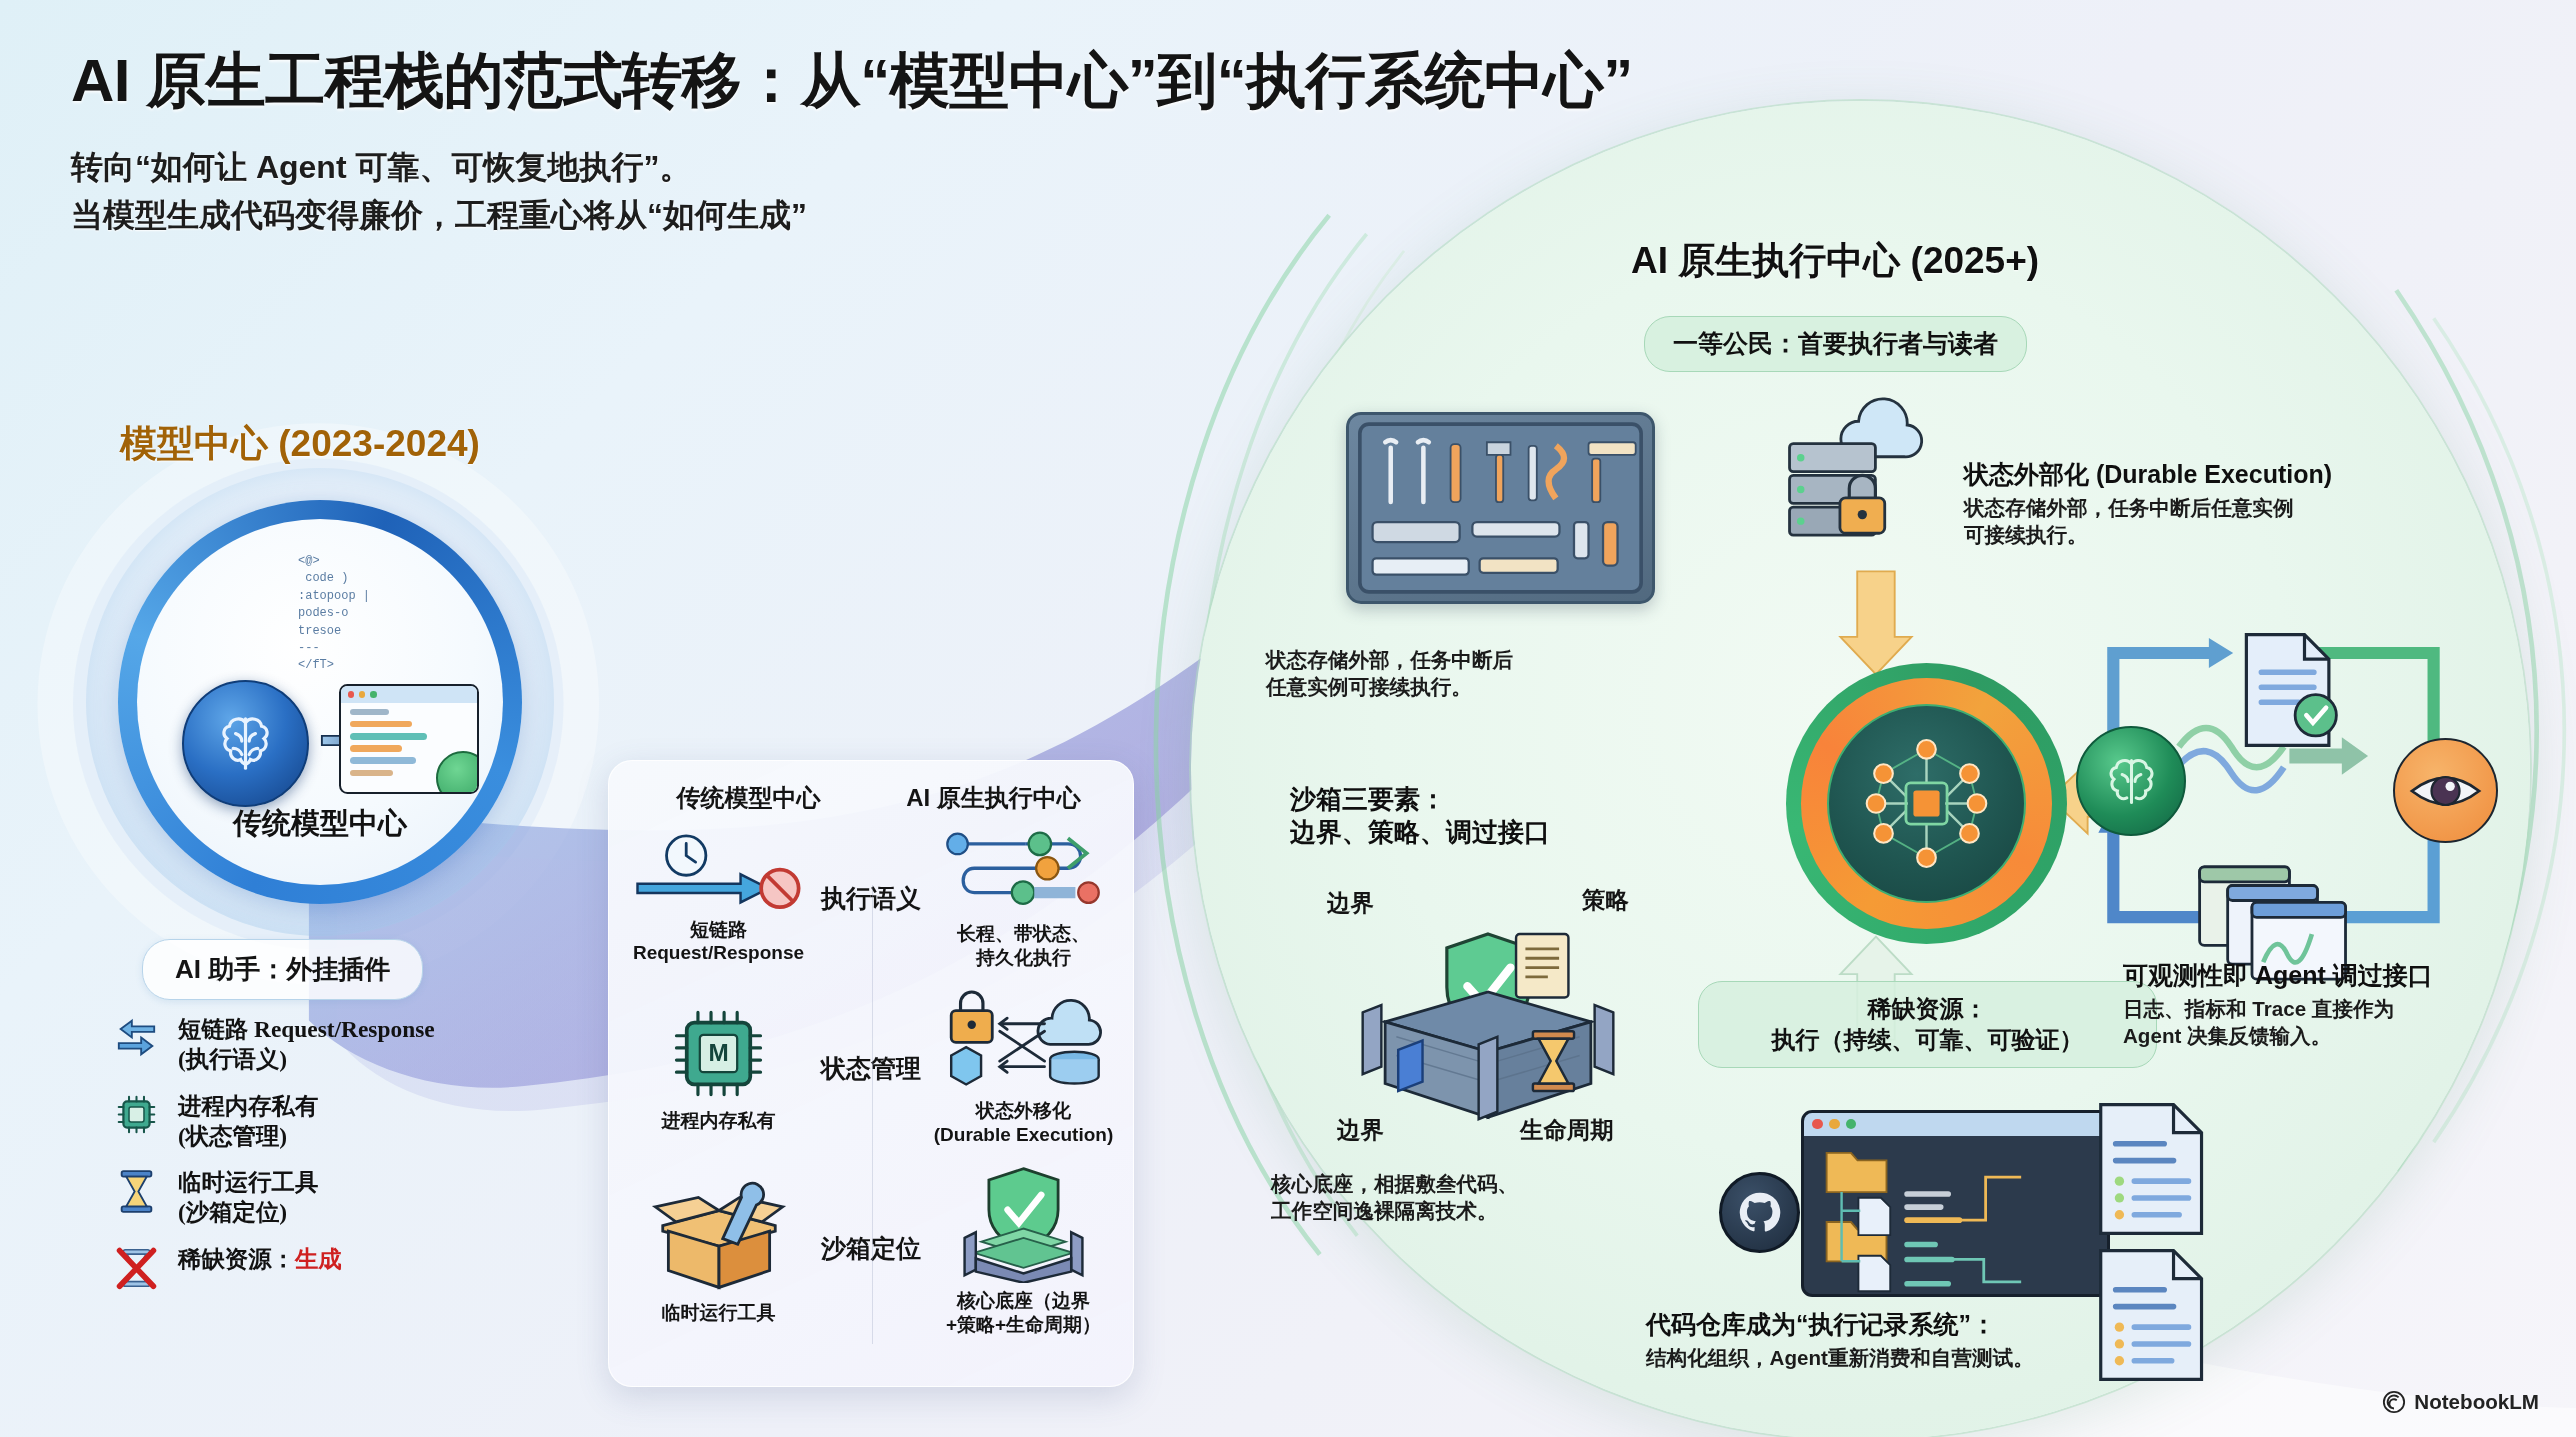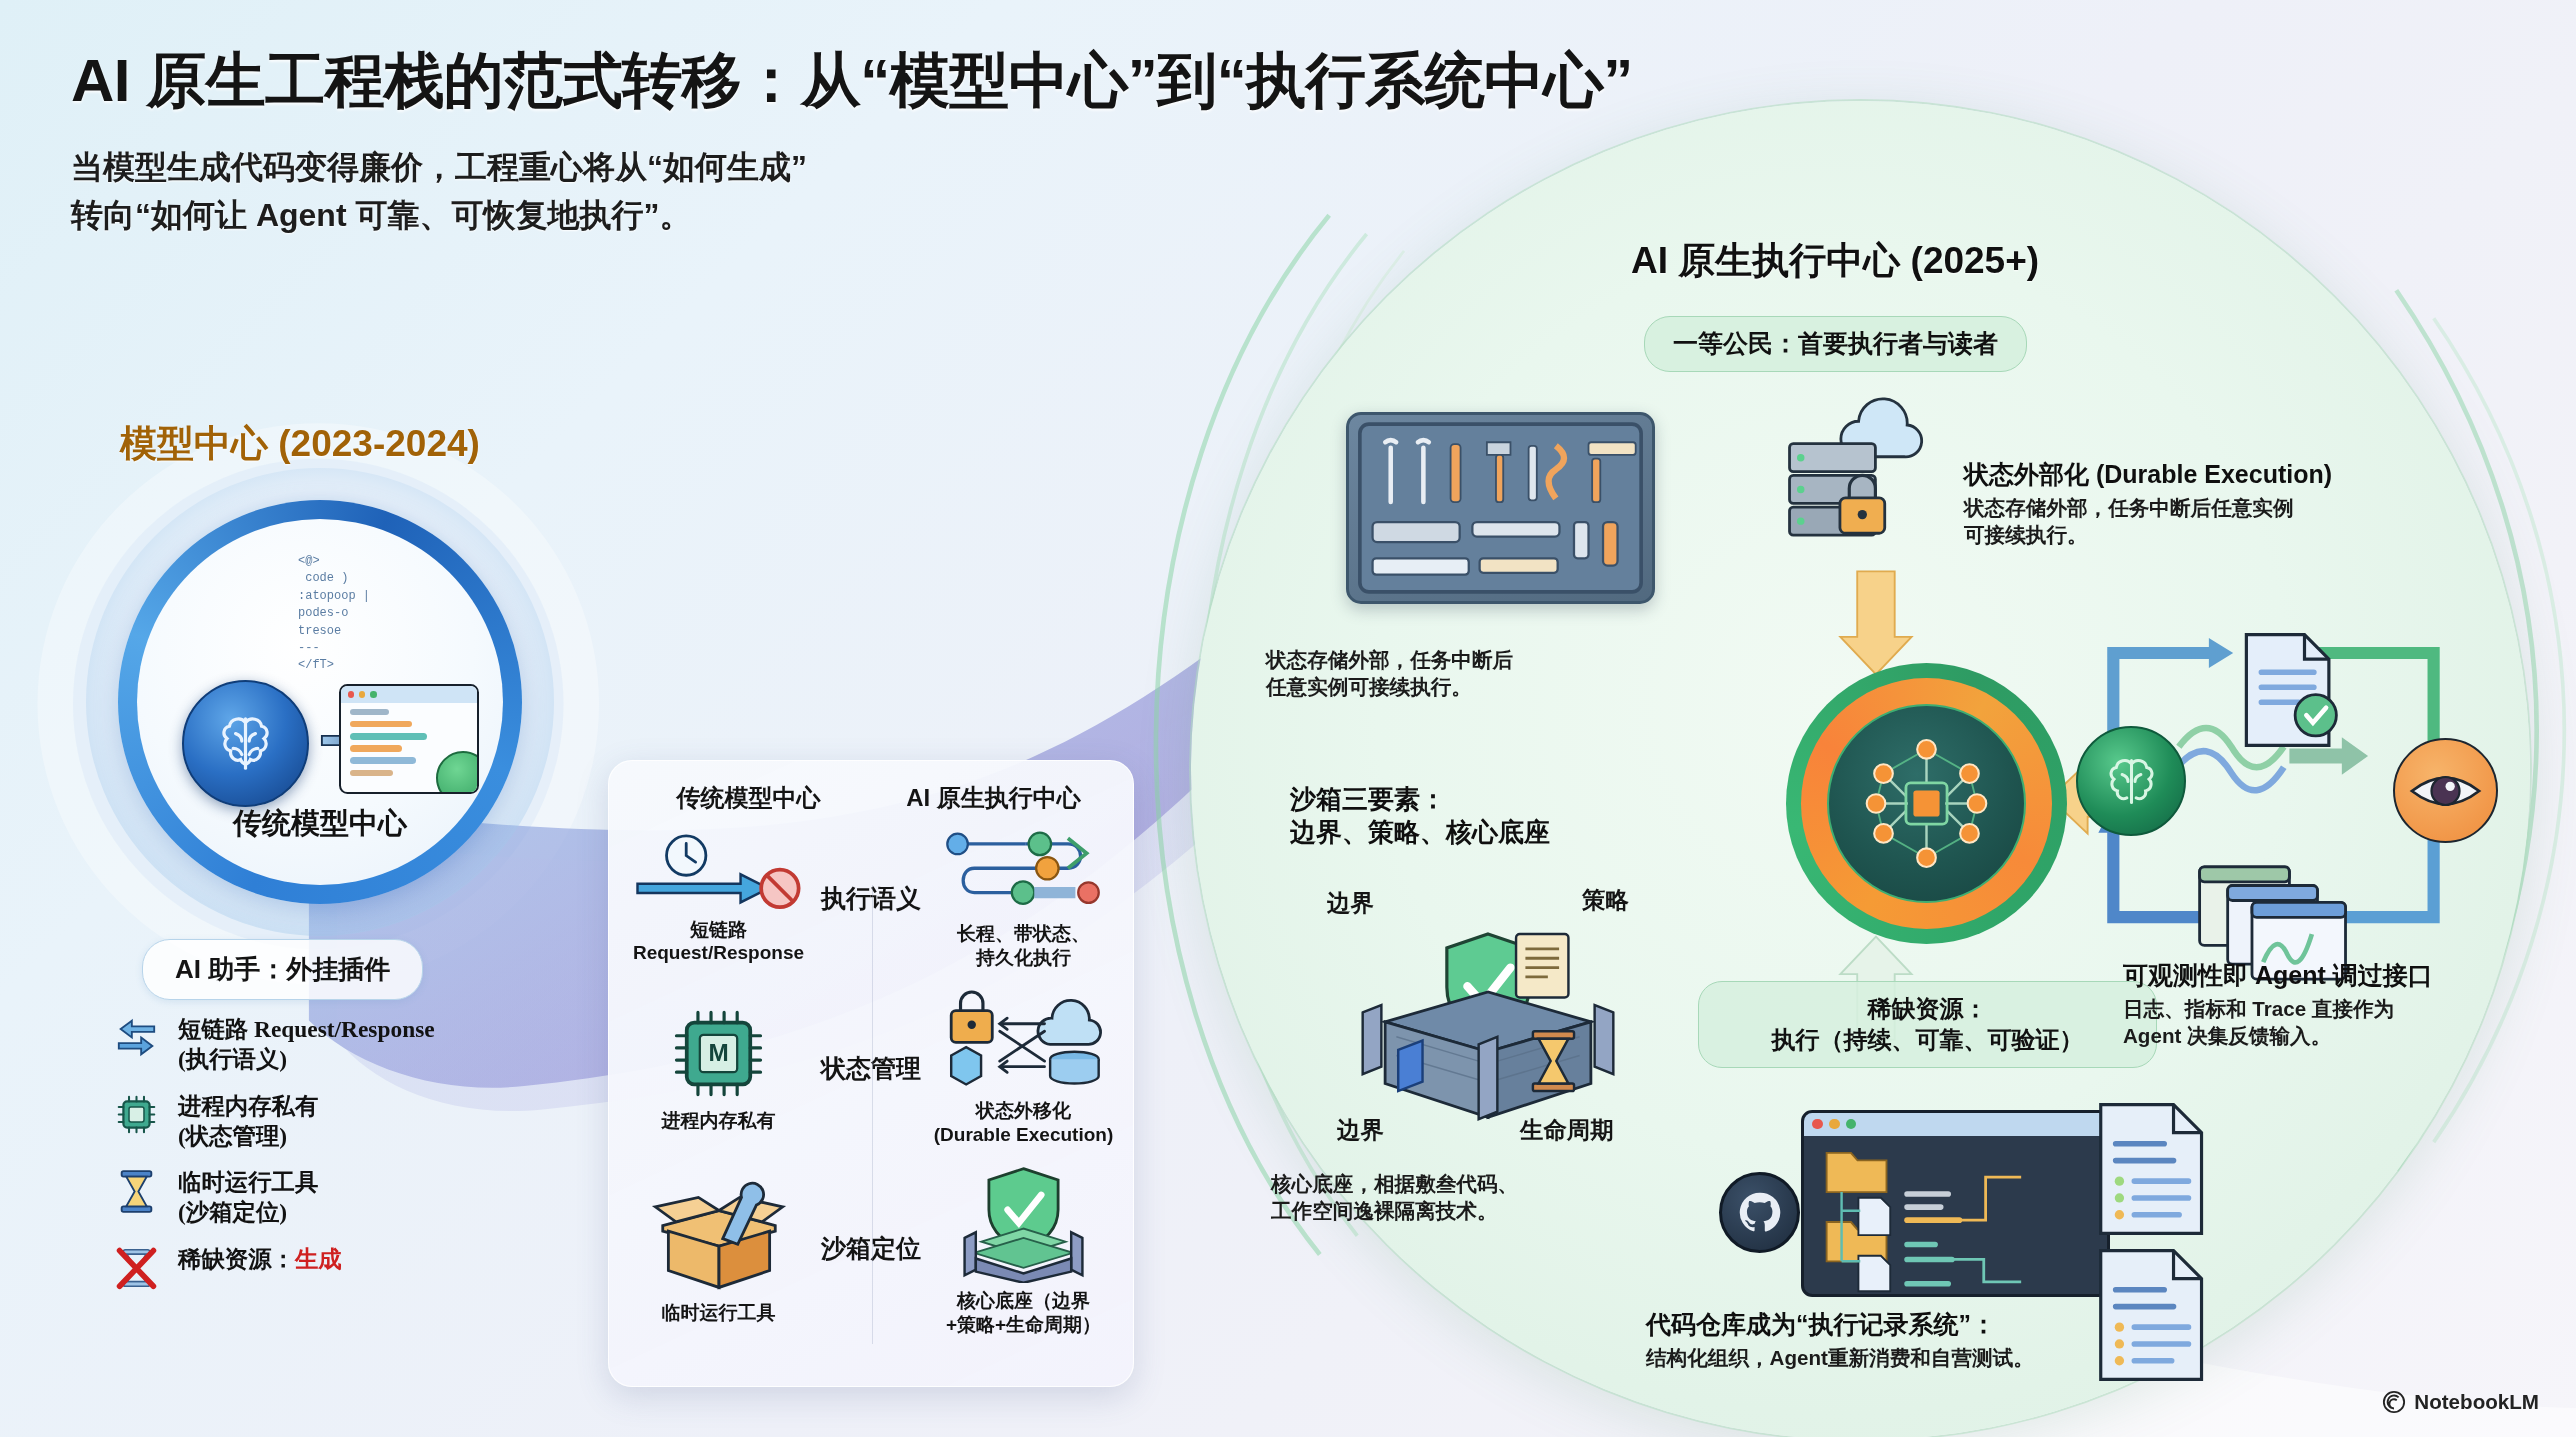--- a/index.html
+++ b/index.html
@@ -235,22 +235,22 @@
     </g>
     <ellipse cx="1990" cy="860" rx="700" ry="660" fill="url(#glowgreen)"></ellipse>
 
     <path d="M2180,1420 C2400,1470 2600,1500 2752,1504 L2752,1536 L2050,1536 Z" fill="#ffffff" opacity="0.5"></path>
   </svg>
 </div>
 
 <div class="header">
   <div class="title">AI 原生工程栈的范式转移：从“模型中心”到“执行系统中心”</div>
   <div class="subtitle">
+    <div>转向“如何让 Agent 可靠、可恢复地执行”。</div>
     <div>当模型生成代码变得廉价，工程重心将从“如何生成”</div>
-    <div>转向“如何让 Agent 可靠、可恢复地执行”。</div>
   </div>
 </div>
 
 <div class="left-heading">模型中心 (2023-2024)</div>
 
 <div class="model-circle-wrap">
   <div class="ring-outer"></div>
   <div class="ring-mid"></div>
   <div class="ring-inner">
 
@@ -538,21 +538,21 @@
 <div class="tb tb-state">
   <div class="tb-h">状态外部化 (Durable Execution)</div>
   <div class="tb-b">
     <div>状态存储外部，任务中断后任意实例</div>
     <div>可接续执行。</div>
   </div>
 </div>
 
 <div class="tb tb-sandbox">
   <div class="tb-h">沙箱三要素：</div>
-  <div class="tb-h">边界、策略、核心底座</div>
+  <div class="tb-h">边界、策略、调过接口</div>
 </div>
 
 <div class="sb-lbl" style="left:1327px;top:887px;">边界</div>
 <div class="sb-lbl" style="left:1582px;top:884px;">策略</div>
 <div class="sb-lbl" style="left:1337px;top:1114px;">边界</div>
 <div class="sb-lbl" style="left:1520px;top:1114px;">生命周期</div>
 
 <div class="crate">
   <svg width="318" height="234" viewBox="0 0 340 250">
     <path d="M170,18 L214,33 V75 C214,104 192,122 170,132 C148,122 126,104 126,75 V33 Z" fill="#5ecb92" stroke="#1f4434" stroke-width="3.4"></path>

